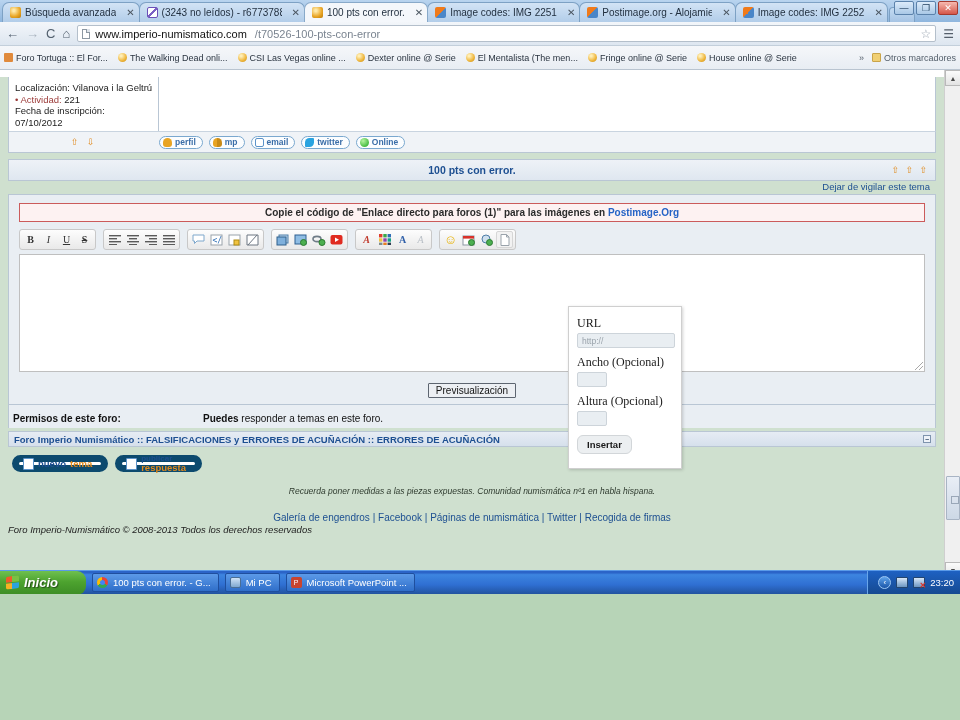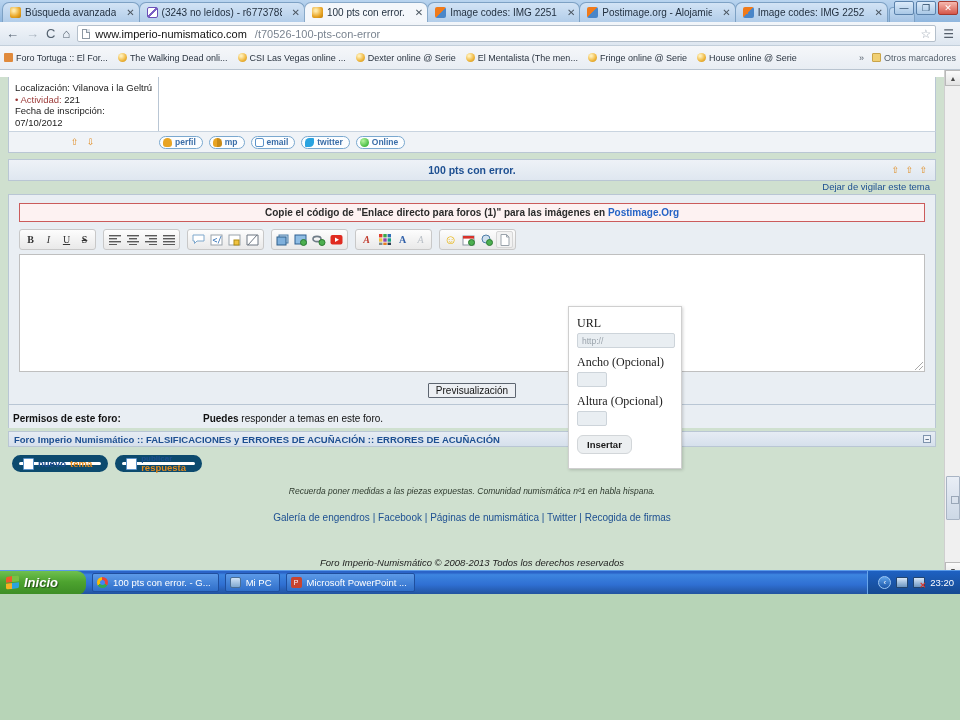--- a/index.html
+++ b/index.html
@@ -261,21 +261,21 @@
 
   .tagline {
     text-align:center; font-size:8.5px; font-style:italic; color:#2f3b2f;
     padding:14px 0 0 0;
   }
   .footlinks {
     text-align:center; font-size:10px; color:#1d4f91; padding-top:16px;
   }
   .footlinks a { color:#1d4f91; text-decoration:none; }
   .footcopy {
-    text-align:center; font-size:9.5px; font-style:italic; color:#222; padding-top:1px;margin-top:33px;
+    font-size:9.5px; font-style:italic; color:#222; padding-top:1px;
   }
   .footlinks2 { text-align:center; font-size:10px; color:#1d4f91; padding-top:28px; }
 
   
   .imgdialog {
     position:absolute; left:568px; top:236px; width:114px; height:163px;
     background:#fff; border:1px solid #cfcfcf;
     box-shadow:1px 1px 3px rgba(0,0,0,.18);
     padding:9px 8px 8px 8px; z-index:30;
     font-family:"Liberation Serif", serif;

